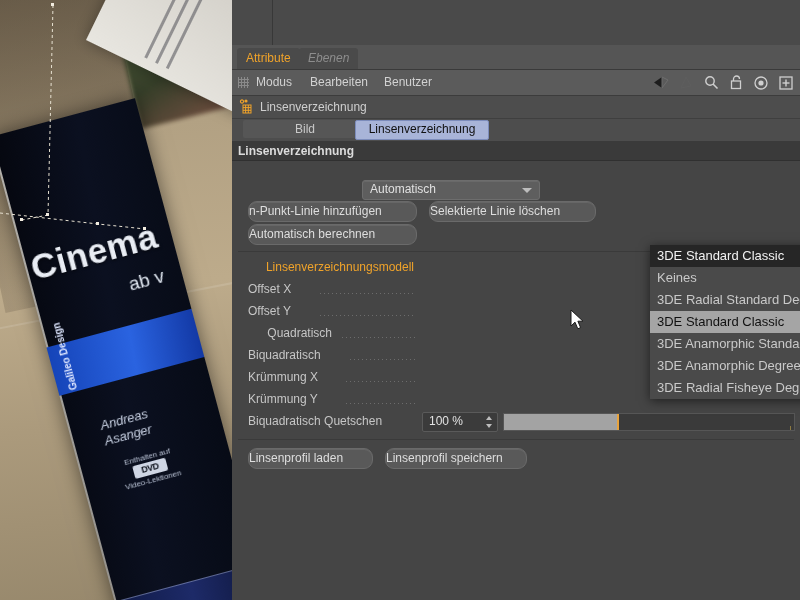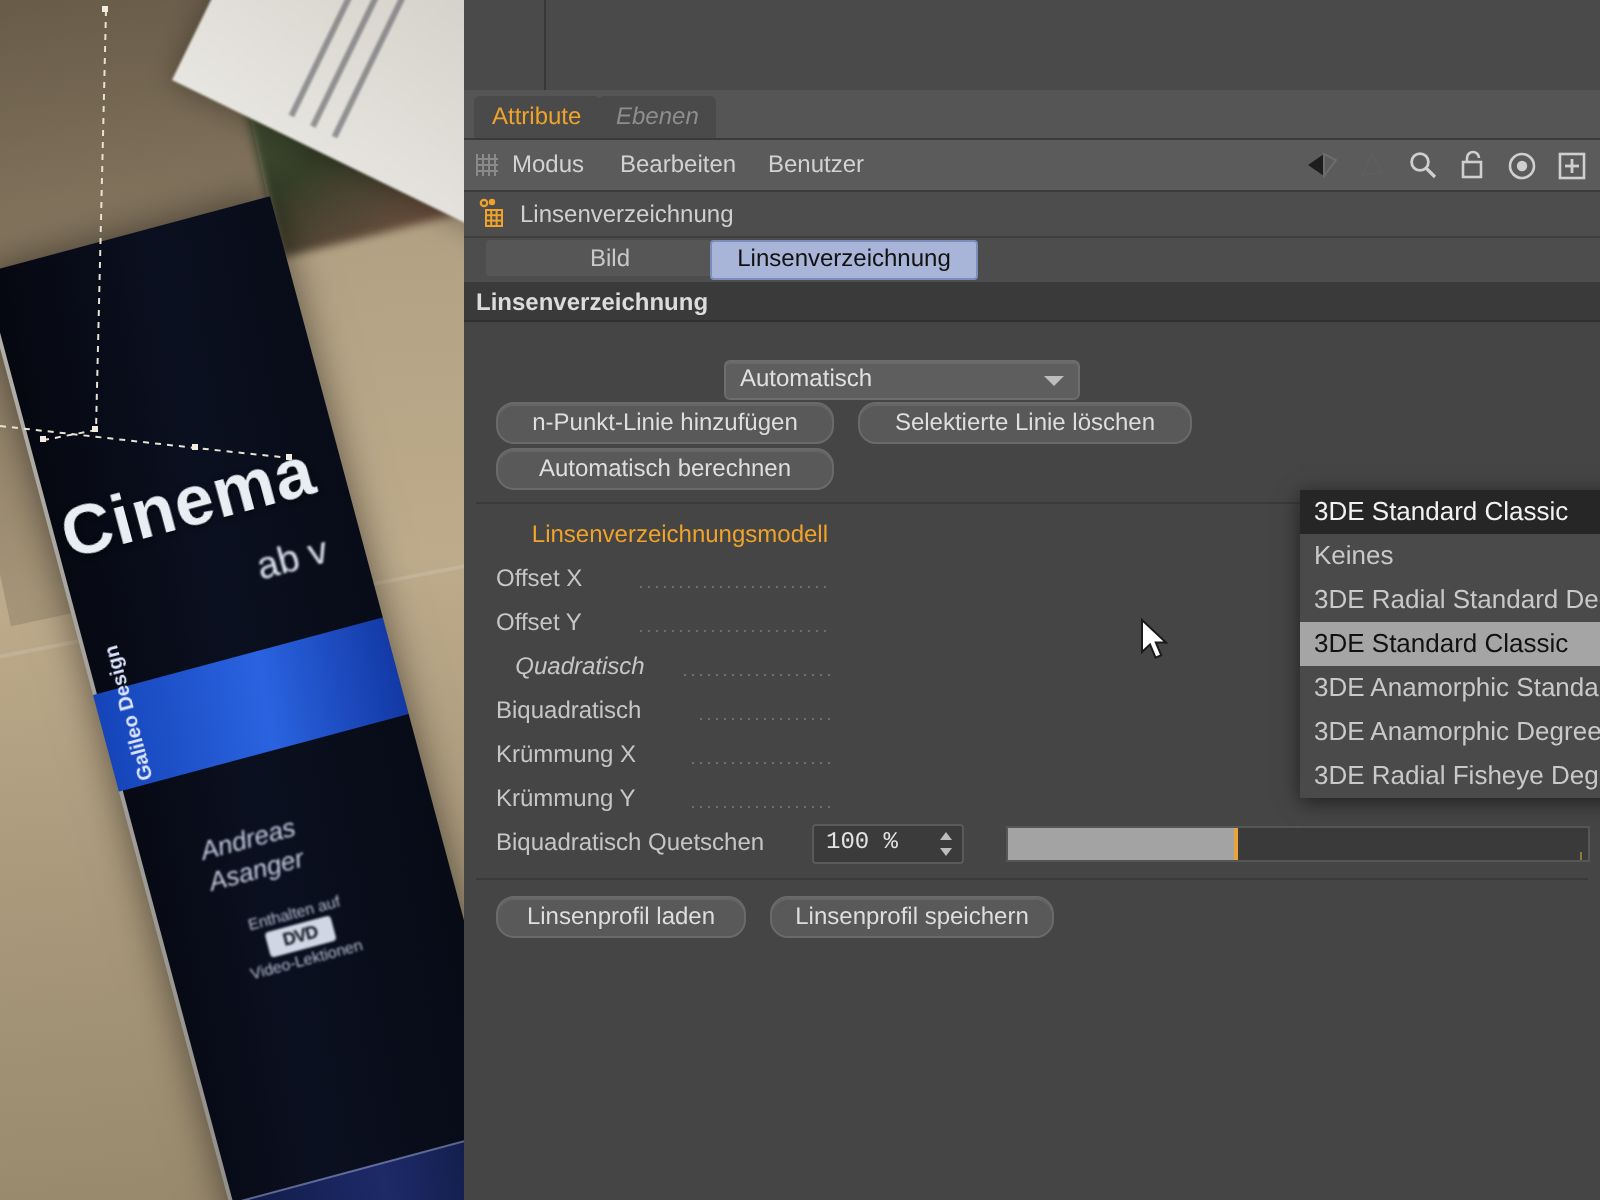--- a/index.html
+++ b/index.html
@@ -222,21 +222,21 @@
   }
   .combo .arrow{
     position:absolute;right:7px;top:7px;width:0;height:0;
     border-left:5px solid transparent;border-right:5px solid transparent;
     border-top:5px solid #bdbdbd;
   }
 
   .btn{
     position:absolute;height:19px;background:#595959;
     border:1px solid #6a6a6a;border-radius:9px;
-    font-size:12px;color:#dedede;text-align:center;line-height:18px;
+    font-size:12px;color:#dedede;text-align:left;line-height:18px;
     box-shadow:inset 0 1px 0 rgba(255,255,255,.08);
     cursor:default;white-space:nowrap;
   }
 
   .hrule{position:absolute;left:6px;height:1px;background:#3a3a3a;}
 
   
   #popup{
     position:absolute;left:418px;top:0;width:382px;
     background:#4a4a4a;
@@ -437,39 +437,39 @@
 
       <div class="row" style="top:117px;width:568px;">
         <span class="rlabel" style="left:0px;width:58px;text-align:left;padding-left:16px;">Offset X</span>
         <span class="leader" style="left:88px;width:96px;"></span>
       </div>
       <div class="row" style="top:139px;width:456px;">
         <span class="rlabel" style="left:0px;width:58px;text-align:left;padding-left:16px;">Offset Y</span>
         <span class="leader" style="left:88px;width:96px;"></span>
       </div>
       <div class="row" style="top:161px;width:568px;">
-        <span class="rlabel" style="left:0px;width:84px;text-align:center;padding-left:16px;font-style:italic;">Quadratisch</span>
+        <span class="rlabel" style="left:0px;width:84px;text-align:right;padding-left:16px;">Quadratisch</span>
         <span class="leader" style="left:110px;width:74px;"></span>
       </div>
       <div class="row" style="top:183px;width:568px;">
         <span class="rlabel" style="left:0px;width:96px;text-align:left;padding-left:16px;">Biquadratisch</span>
         <span class="leader" style="left:118px;width:66px;"></span>
       </div>
       <div class="row" style="top:205px;width:568px;">
         <span class="rlabel" style="left:0px;width:92px;text-align:left;padding-left:16px;">Krümmung X</span>
         <span class="leader" style="left:114px;width:70px;"></span>
       </div>
       <div class="row" style="top:227px;width:678px;">
         <span class="rlabel" style="left:0px;width:92px;text-align:left;padding-left:16px;">Krümmung Y</span>
         <span class="leader" style="left:114px;width:70px;"></span>
       </div>
 
       <div class="row" style="top:249px;width:568px;">
         <span class="rlabel" style="left:0px;width:184px;text-align:left;padding-left:16px;">Biquadratisch Quetschen</span>
-        <div class="numfield" style="left:174px;top:2px;width:74px;font-family:Liberation Mono, monospace;">
+        <div class="numfield" style="left:190px;top:2px;width:74px;">
           <span class="v">100 %</span>
           <span class="spin">
               <i class="up"></i>
               <i class="dn"></i>
             </span>
         </div>
         <div class="slider" style="left:271px;top:3px;width:290px;">
           <div class="fill" style="width:113px;"></div>
           <div class="mark" style="left:113px;"></div>
           <div class="tick"></div>

